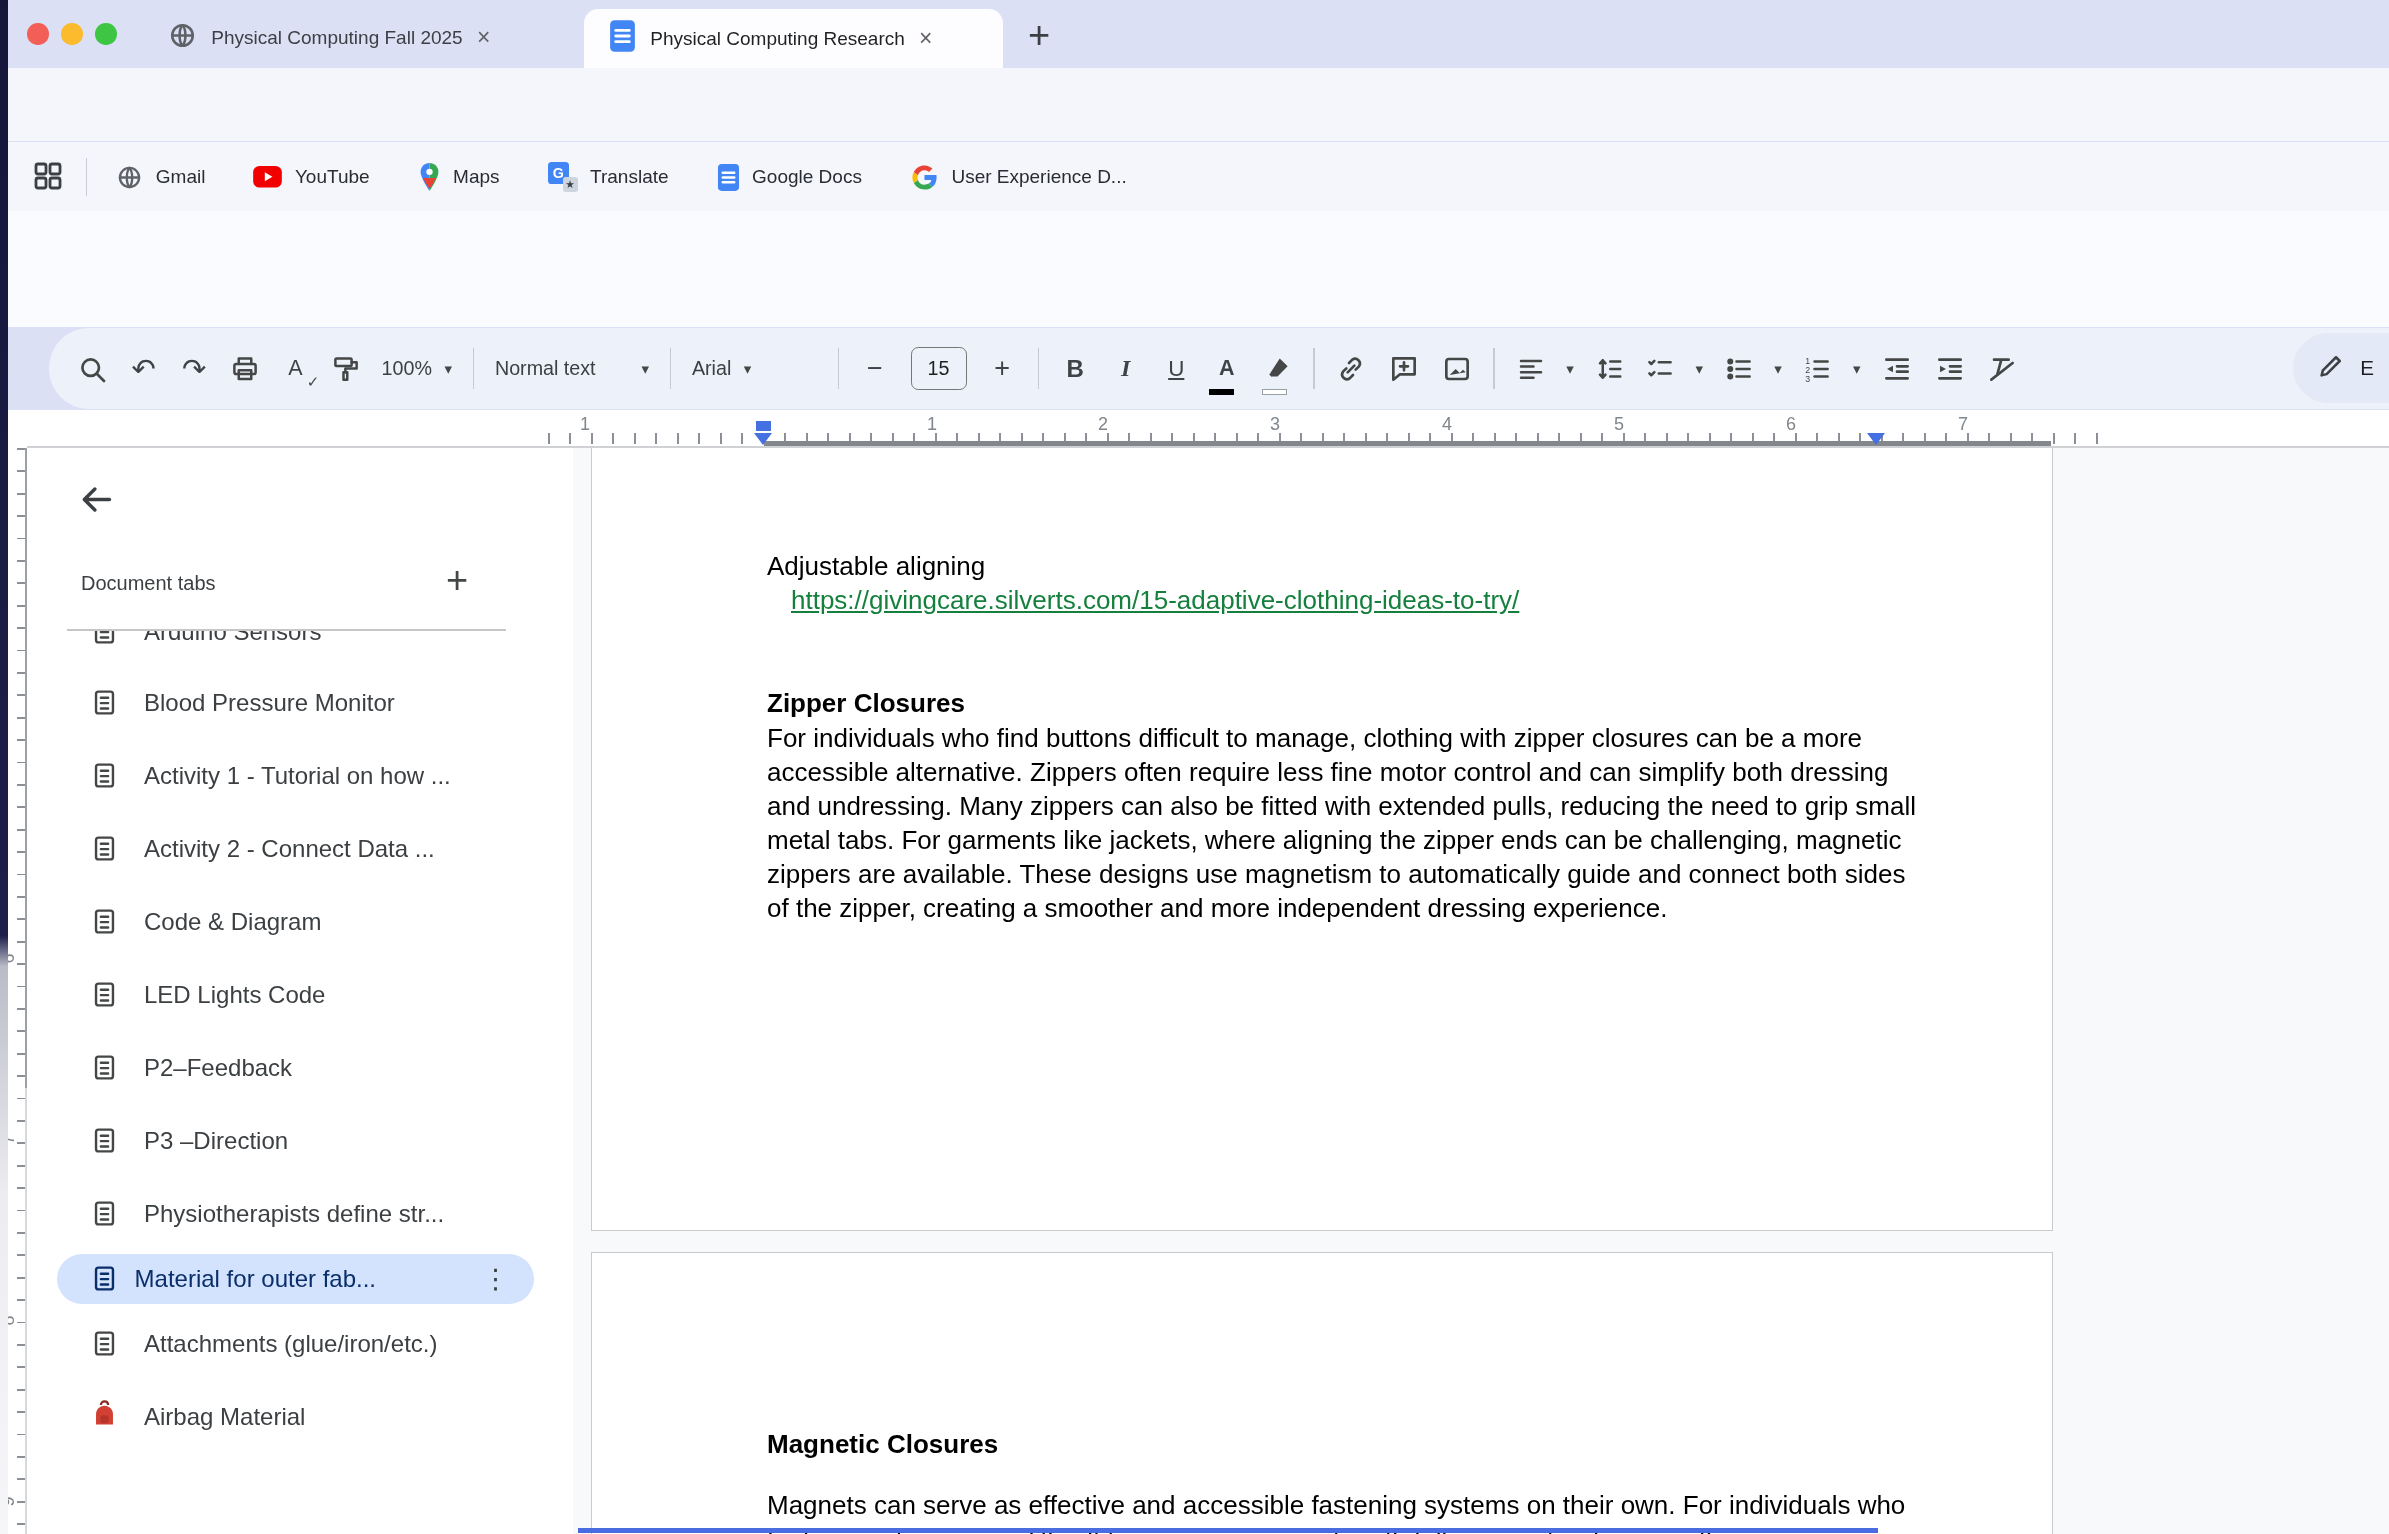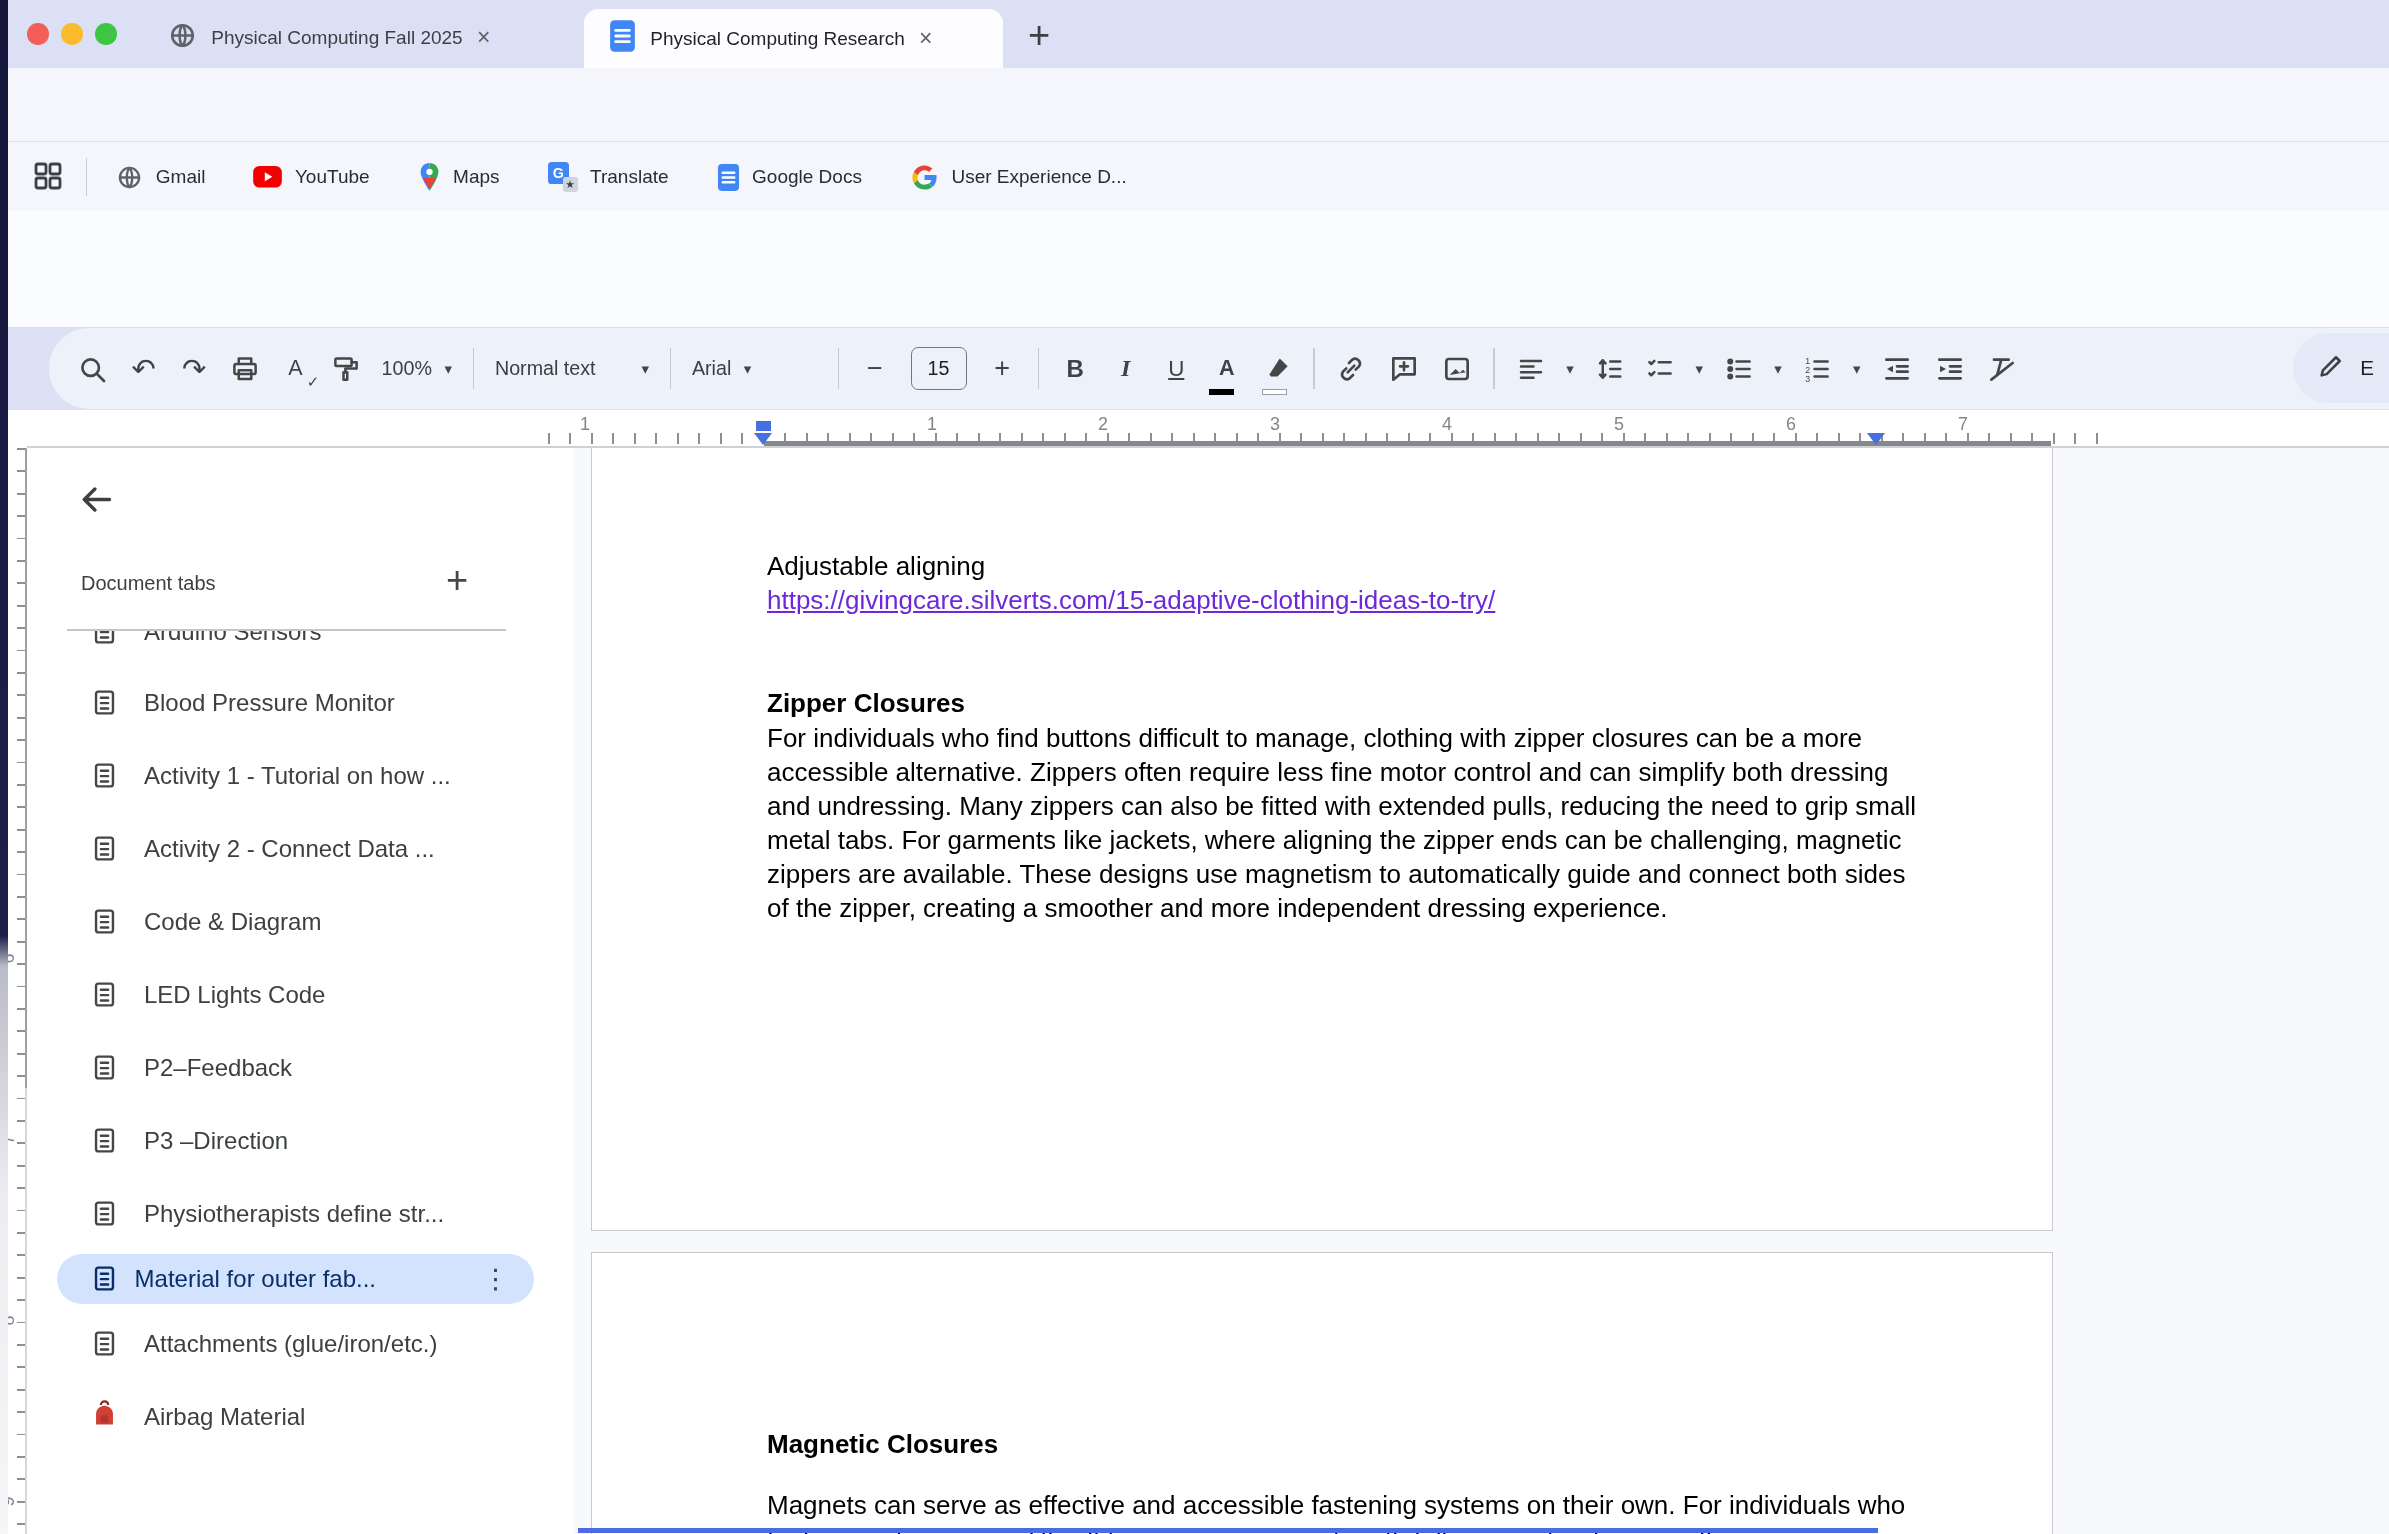--- a/index.html
+++ b/index.html
@@ -96,21 +96,21 @@
   .titem.sel { margin:3.6px 39px 3.6px 29.6px; height:50px; padding-left:33px; background:#d3e3fd;
                border-radius:33px; color:#092e69; font-weight:500;gap:16px; }
   .kebab { position:absolute; right:25px; font-size:27px; color:#3c4043; letter-spacing:0; }
 
   
   .canvas { position:absolute; left:573px; top:448px; width:1816px; height:1086px; background:#f8f9fa; overflow:hidden; }
   .page { position:absolute; left:18px; width:1462px; background:#fff; border:1.8px solid #c8cacd; overflow:hidden; }
   .page1 { top:-1.8px; height:785px; border-top:none; }
   .page2 { top:804px; height:284px; border-bottom:none; }
   .dtext { position:absolute; left:175px; width:1155px; font-size:26px; line-height:34px; color:#000; }
-  .dlink { color:#6d28d9; text-decoration:underline; }
+  .dlink { color:#15803d; text-decoration:underline;margin-left:24px; }
   .bhead { font-weight:700; }
   .blueline { position:absolute; left:4.5px; top:1080px; width:1300px; height:5.4px; background:#4a6ce2; }
 
   
   .edge { position:absolute; left:0; top:0; width:8px; height:1534px;
           background:linear-gradient(to bottom,#15163a 0%,#1d1f49 58%,#1d1f49 61%,#b9bbc7 63%,#ededf1 78%,#f6f6f9 100%); }
 </style>
 </head>
 <body>
 

